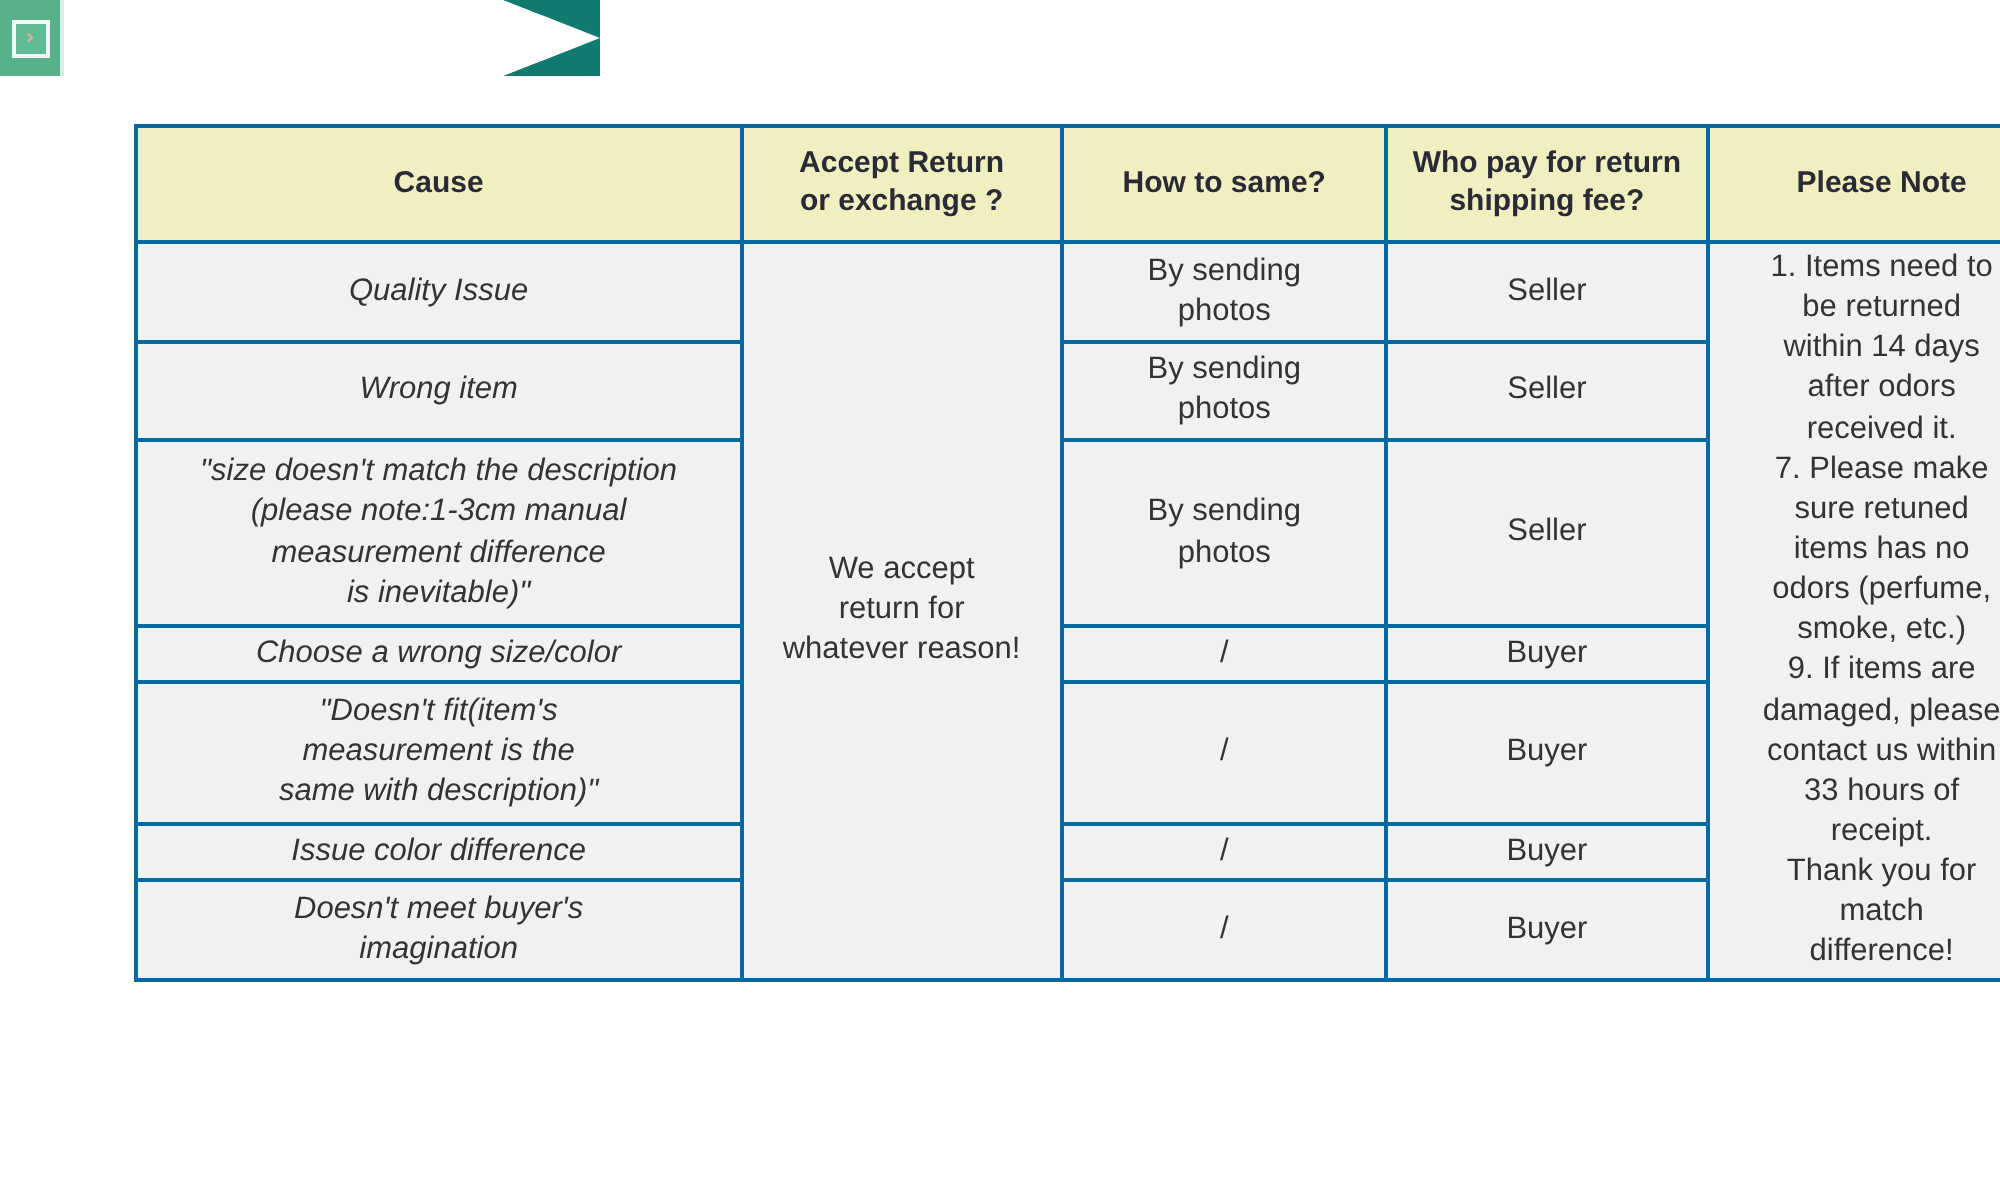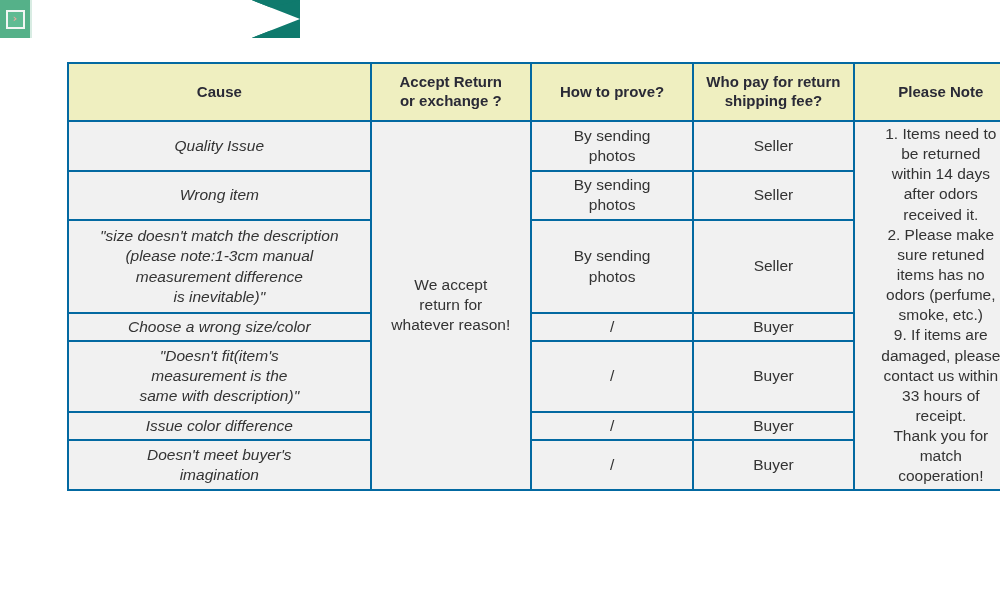--- a/index.html
+++ b/index.html
@@ -149,21 +149,21 @@
         <col class="col-who">
         <col class="col-note">
     </colgroup>
     <thead>
       <tr>
         <th>Cause</th>
         <th>
           <span>Accept Return</span><br>
           <span>or exchange ?</span>
         </th>
-        <th>How to prove?</th>
+        <th>How to same?</th>
         <th>
           <span>Who pay for return</span><br>
           <span>shipping fee?</span>
         </th>
         <th>Please Note</th>
       </tr>
     </thead>
     <tbody>
       <tr>
         <td class="cause-cell">
@@ -178,33 +178,33 @@
           <span>By sending</span><br>
           <span>photos</span>
         </td>
         <td>Seller</td>
         <td class="note-cell" rowspan="7">
           <span>1. Items need to</span><br>
           <span>be returned</span><br>
           <span>within 14 days</span><br>
           <span>after odors</span><br>
           <span>received it.</span><br>
-          <span>2. Please make</span><br>
+          <span>7. Please make</span><br>
           <span>sure retuned</span><br>
           <span>items has no</span><br>
           <span>odors (perfume,</span><br>
           <span>smoke, etc.)</span><br>
           <span>9. If items are</span><br>
           <span>damaged, please</span><br>
           <span>contact us within</span><br>
           <span>33 hours of</span><br>
           <span>receipt.</span><br>
           <span>Thank you for</span><br>
           <span>match</span><br>
-          <span>cooperation!</span>
+          <span>difference!</span>
         </td>
       </tr>
 
       <tr>
         <td class="cause-cell">
           <span>Wrong item</span>
         </td>
         <td>
           <span>By sending</span><br>
           <span>photos</span>

